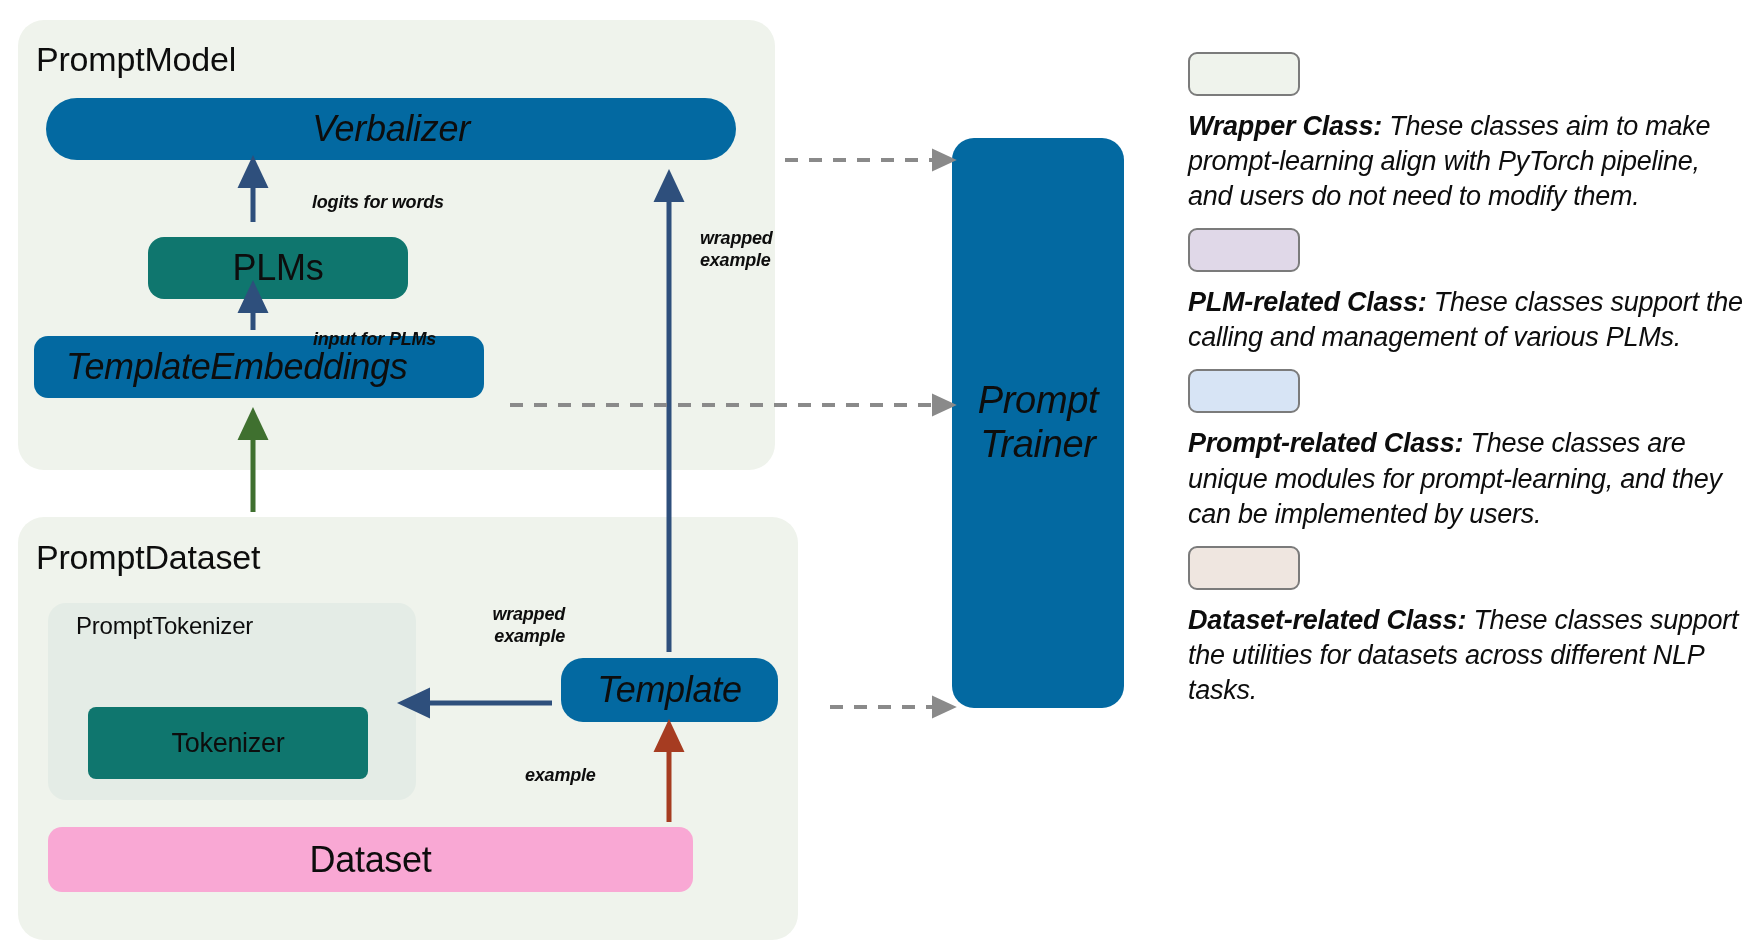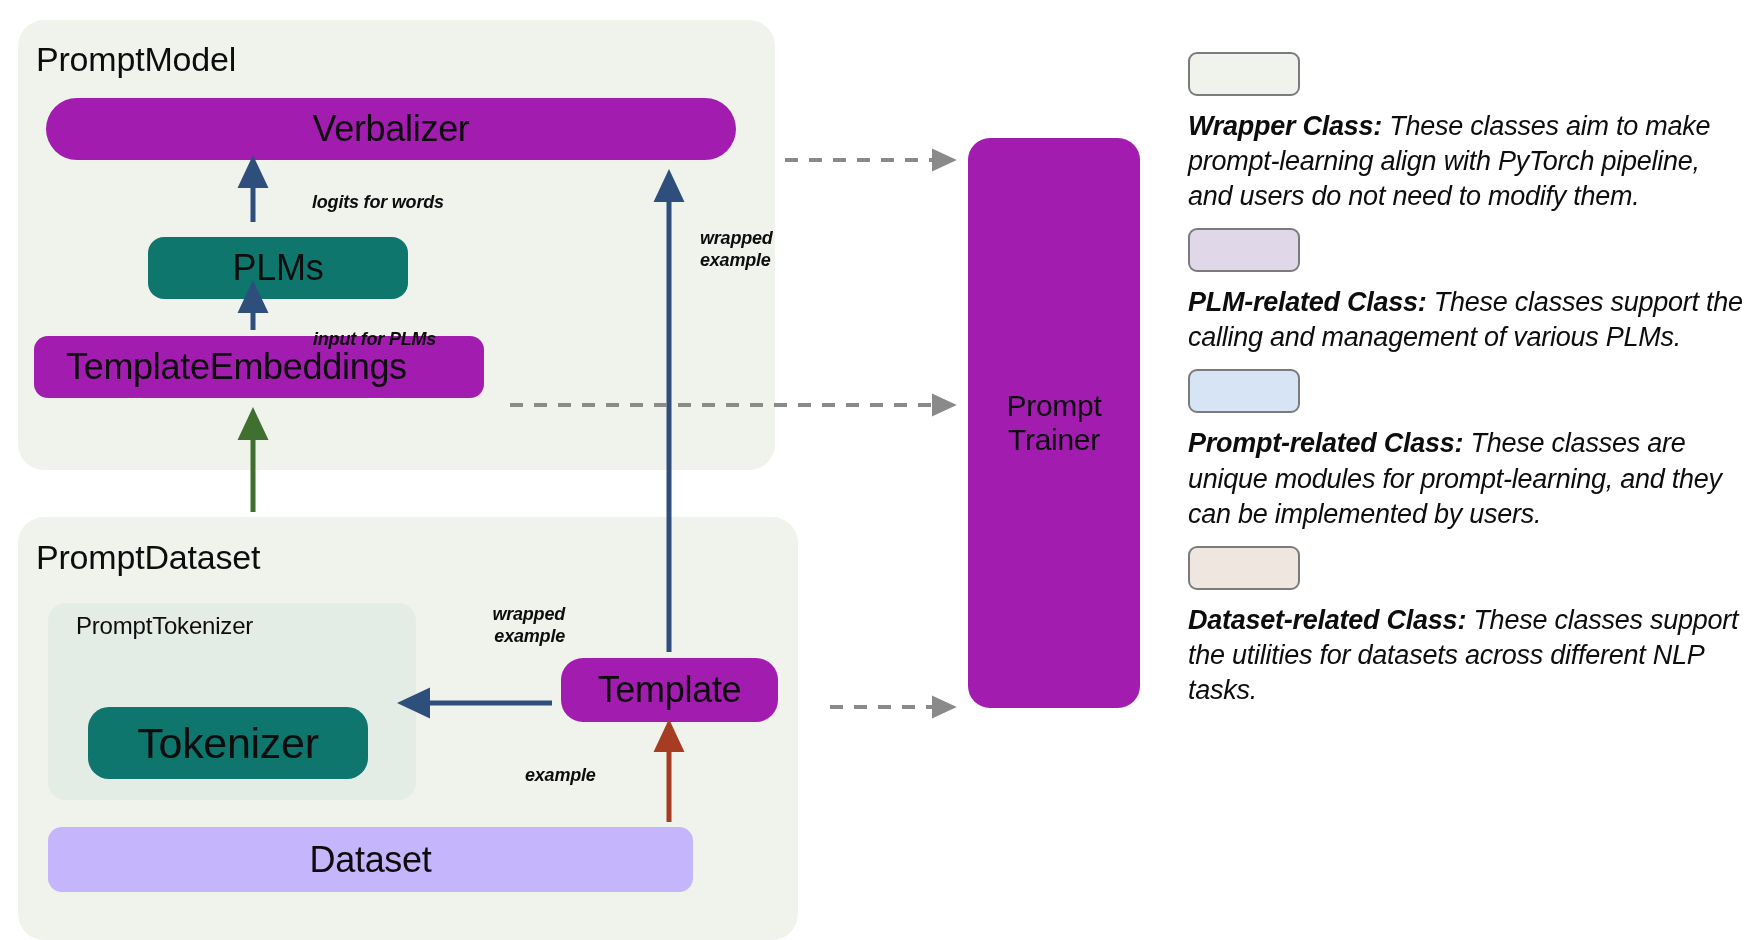--- a/index.html
+++ b/index.html
@@ -39,23 +39,23 @@
     position: absolute;
     display: flex;
     align-items: center;
     justify-content: center;
     border-radius: 999px;
     font-size: 36px;
     color: #0d0d0d;
     white-space: nowrap;
     letter-spacing: -0.3px;
   }
-  .node.prompt   { background: #a21caf; }
+  .node.prompt   { background: #0369a1; font-style: italic; }
   .node.plm      { background: #0f766e; margin-top: 9px; }
-  .node.dataset  { background: #c4b5fd; }
+  .node.dataset  { background: #f9a8d4; }
   .node.left     { justify-content: flex-start; padding-left: 32px; }
 
   
   .edge-label {
     position: absolute;
     font-style: italic;
     font-weight: 600;
     font-size: 18px;
     color: #0d0d0d;
     line-height: 1.22;
@@ -117,34 +117,34 @@
   <div class="node prompt left" style="left:34px; top:336px; width:450px; height:62px; border-radius:14px;">
     <span>TemplateEmbeddings</span>
   </div>
 
   <div class="group-box" style="left:18px; top:517px; width:780px; height:423px;"></div>
   <div class="group-title" style="left:36px; top:538px;">PromptDataset</div>
 
   <div class="group-box inner" style="left:48px; top:603px; width:368px; height:197px;"></div>
   <div class="group-title" style="left:76px; top:612px; font-size:24px;">PromptTokenizer</div>
 
-  <div class="node plm" style="left:88px; top:698px; width:280px; height:72px; border-radius:21px; font-size:43px;">
+  <div class="node plm" style="left:88px; top:698px; width:280px; height:72px; border-radius:8px; font-size:27px;">
     <span>Tokenizer</span>
   </div>
 
   <div class="node dataset" style="left:48px; top:827px; width:645px; height:65px; border-radius:14px;">
     <span>Dataset</span>
   </div>
 
   <div class="node prompt" style="left:561px; top:658px; width:217px; height:64px; border-radius:22px;">
     <span>Template</span>
   </div>
 
   <div class="node prompt" style="left:952px; top:138px; width:172px; height:570px; border-radius:22px;
-              flex-direction:column; line-height:1.15; font-size:30px; text-align:center;margin-left:16px;">
+              flex-direction:column; line-height:1.15; font-size:38px; text-align:center;">
     <span style="white-space:pre-line;">Prompt
 Trainer</span>
   </div>
 
   <div class="edge-label" style="left:312px; top:192px;">logits for words</div>
 
   <div class="edge-label" style="left:313px; top:329px;">input for PLMs</div>
 
   <div class="edge-label" style="left:700px; top:228px;">wrapped
 example</div>

